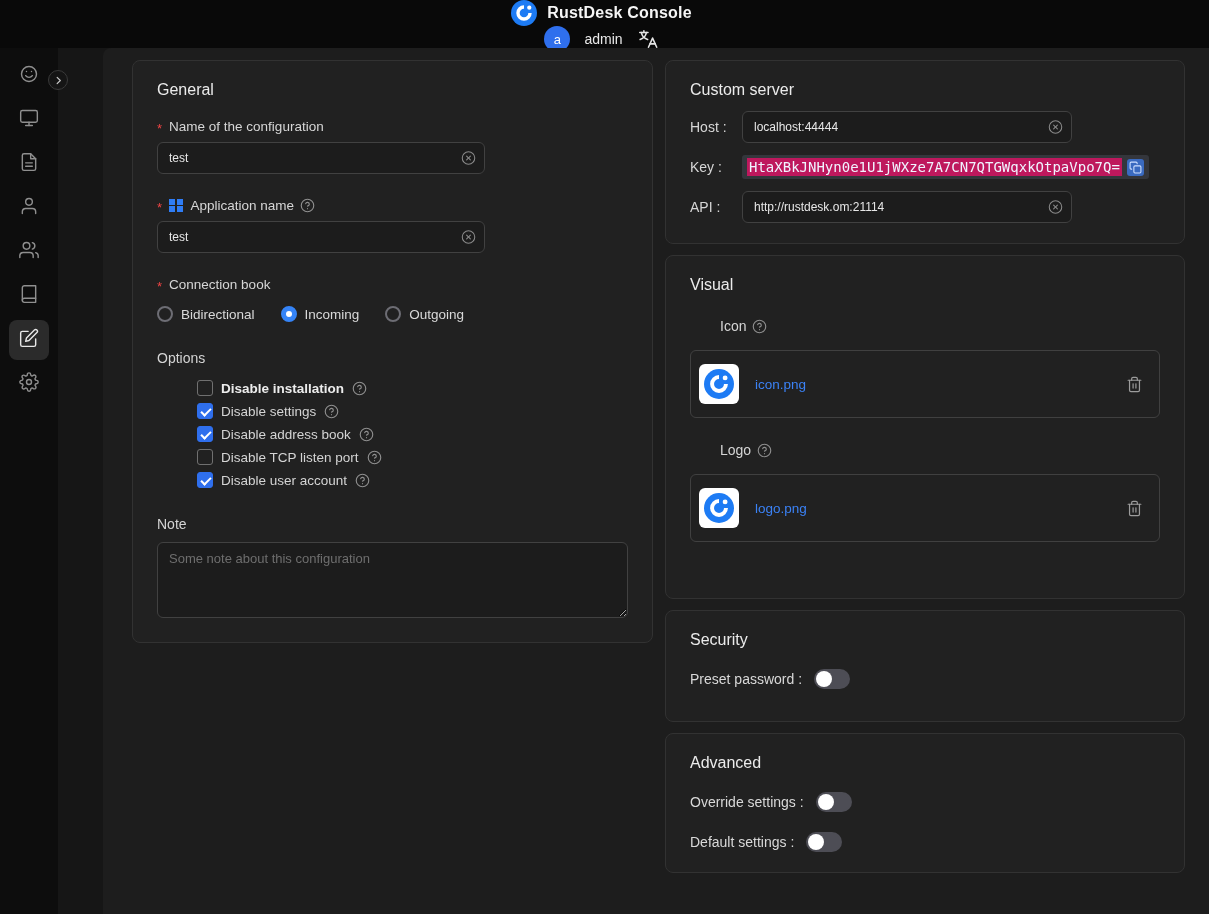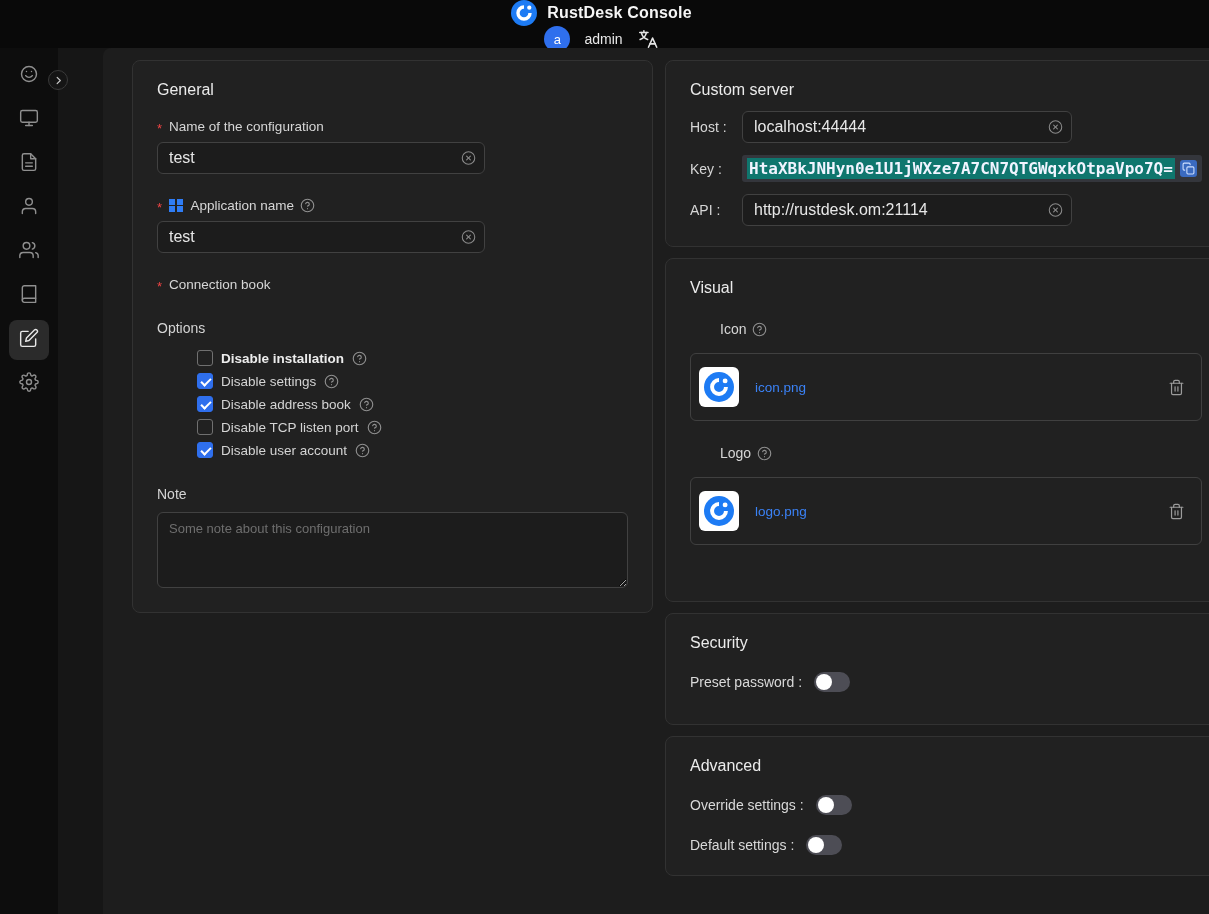--- a/index.html
+++ b/index.html
@@ -47,21 +47,21 @@
     color:#d6d6d6; margin-top:20px; margin-bottom:8px; }
   .asterisk { color:#ef4444; font-size:13px; margin-right:1px; transform:translateY(2px); }
   .help { width:15px; height:15px; color:#8f8f8f; cursor:pointer; flex-shrink:0; }
   .help svg { width:15px; height:15px; display:block; }
   .win-icon { display:grid; grid-template-columns:6px 6px; grid-template-rows:6px 6px;
     gap:1.5px; margin-right:2px; }
   .win-icon i { background:#2f7df6; display:block; }
 
   .input-wrap { position:relative; width:328px; }
   .input-wrap input { width:100%; height:32px; background:#1c1c1c; border:1px solid #414141;
-    border-radius:6px; color:#e7e7e7; font-size:16px; padding:0 30px 0 11px; outline:none;
+    border-radius:6px; color:#e7e7e7; font-size:12px; padding:0 30px 0 11px; outline:none;
     font-family:inherit; }
   .clear-icon { position:absolute; right:9px; top:50%; transform:translateY(-50%);
     width:15px; height:15px; color:#8a8a8a; cursor:pointer; }
   .clear-icon svg { width:15px; height:15px; display:block; }
 
   .radio-row { display:flex; gap:26px; margin-top:14px; }
   .radio-opt { display:flex; align-items:center; gap:8px; font-size:13.5px;
     color:#d9d9d9; cursor:pointer; }
   .radio { width:16px; height:16px; border-radius:50%; border:2px solid #6d6d74;
     position:relative; flex-shrink:0; }
@@ -85,22 +85,22 @@
     border-radius:6px; color:#e7e7e7; font-size:13px; padding:8px 11px; resize:vertical;
     outline:none; font-family:inherit; }
   .note-area textarea::placeholder { color:#6e6e6e; }
 
   
   .srv-row { display:flex; align-items:center; margin-top:12px; }
   .srv-label { width:52px; font-size:14px; color:#d6d6d6; flex-shrink:0; }
   .srv-input { width:330px; }
   .key-box { display:flex; align-items:center; gap:5px; background:#34363c;
     padding:3px 5px; border-radius:3px; }
-  .key-text { font-family:"DejaVu Sans Mono","Liberation Mono",monospace; font-size:16px;
-    color:#f0f4ff; background:#0f766e; padding:1px 2px; white-space:nowrap;font-weight:bold; }
+  .key-text { font-family:"DejaVu Sans Mono","Liberation Mono",monospace; font-size:14px;
+    color:#f0f4ff; background:#be185d; padding:1px 2px; white-space:nowrap; }
   .copy-icon { width:17px; height:17px; color:#cfe0ff; background:#3a6ac0; border-radius:3px;
     padding:2px; cursor:pointer; flex-shrink:0; }
   .copy-icon svg { width:13px; height:13px; display:block; }
 
   
   .card-visual { padding-bottom:56px; }
   .visual-label { display:flex; align-items:center; gap:6px; font-size:14px;
     color:#d6d6d6; margin-top:24px;margin-left:30px; }
   .file-box { margin-top:16px; height:68px; border:1px solid #404040; border-radius:6px;
     display:flex; align-items:center; padding:8px 16px 8px 8px; }
@@ -277,20 +277,34 @@
                   <line x1="15" y1="9" x2="9" y2="15"></line>
                   <line x1="9" y1="9" x2="15" y2="15"></line>
                 </svg>
             </span>
           </div>
 
           <div class="field-label" style="margin-top:24px;">
             <span class="asterisk">*</span>
             <span>Connection book</span>
           </div>
+          <div class="radio-row">
+            <span class="radio-opt">
+              <span class="radio"></span>
+              <span>Bidirectional</span>
+            </span>
+            <span class="radio-opt">
+              <span class="radio checked"></span>
+              <span>Incoming</span>
+            </span>
+            <span class="radio-opt">
+              <span class="radio"></span>
+              <span>Outgoing</span>
+            </span>
+          </div>
 
           <div class="section-label">Options</div>
           <div class="check-list">
             <div class="check-row bold">
               <span class="checkbox"></span>
               <span class="check-label">Disable installation</span>
               <span class="help">
                 <svg viewBox="0 0 24 24" fill="none" stroke="currentColor" stroke-width="1.8" stroke-linecap="round" stroke-linejoin="round">
                     <circle cx="12" cy="12" r="10"></circle>
                     <path d="M9.09 9a3 3 0 0 1 5.83 1c0 2-3 3-3 3"></path>

